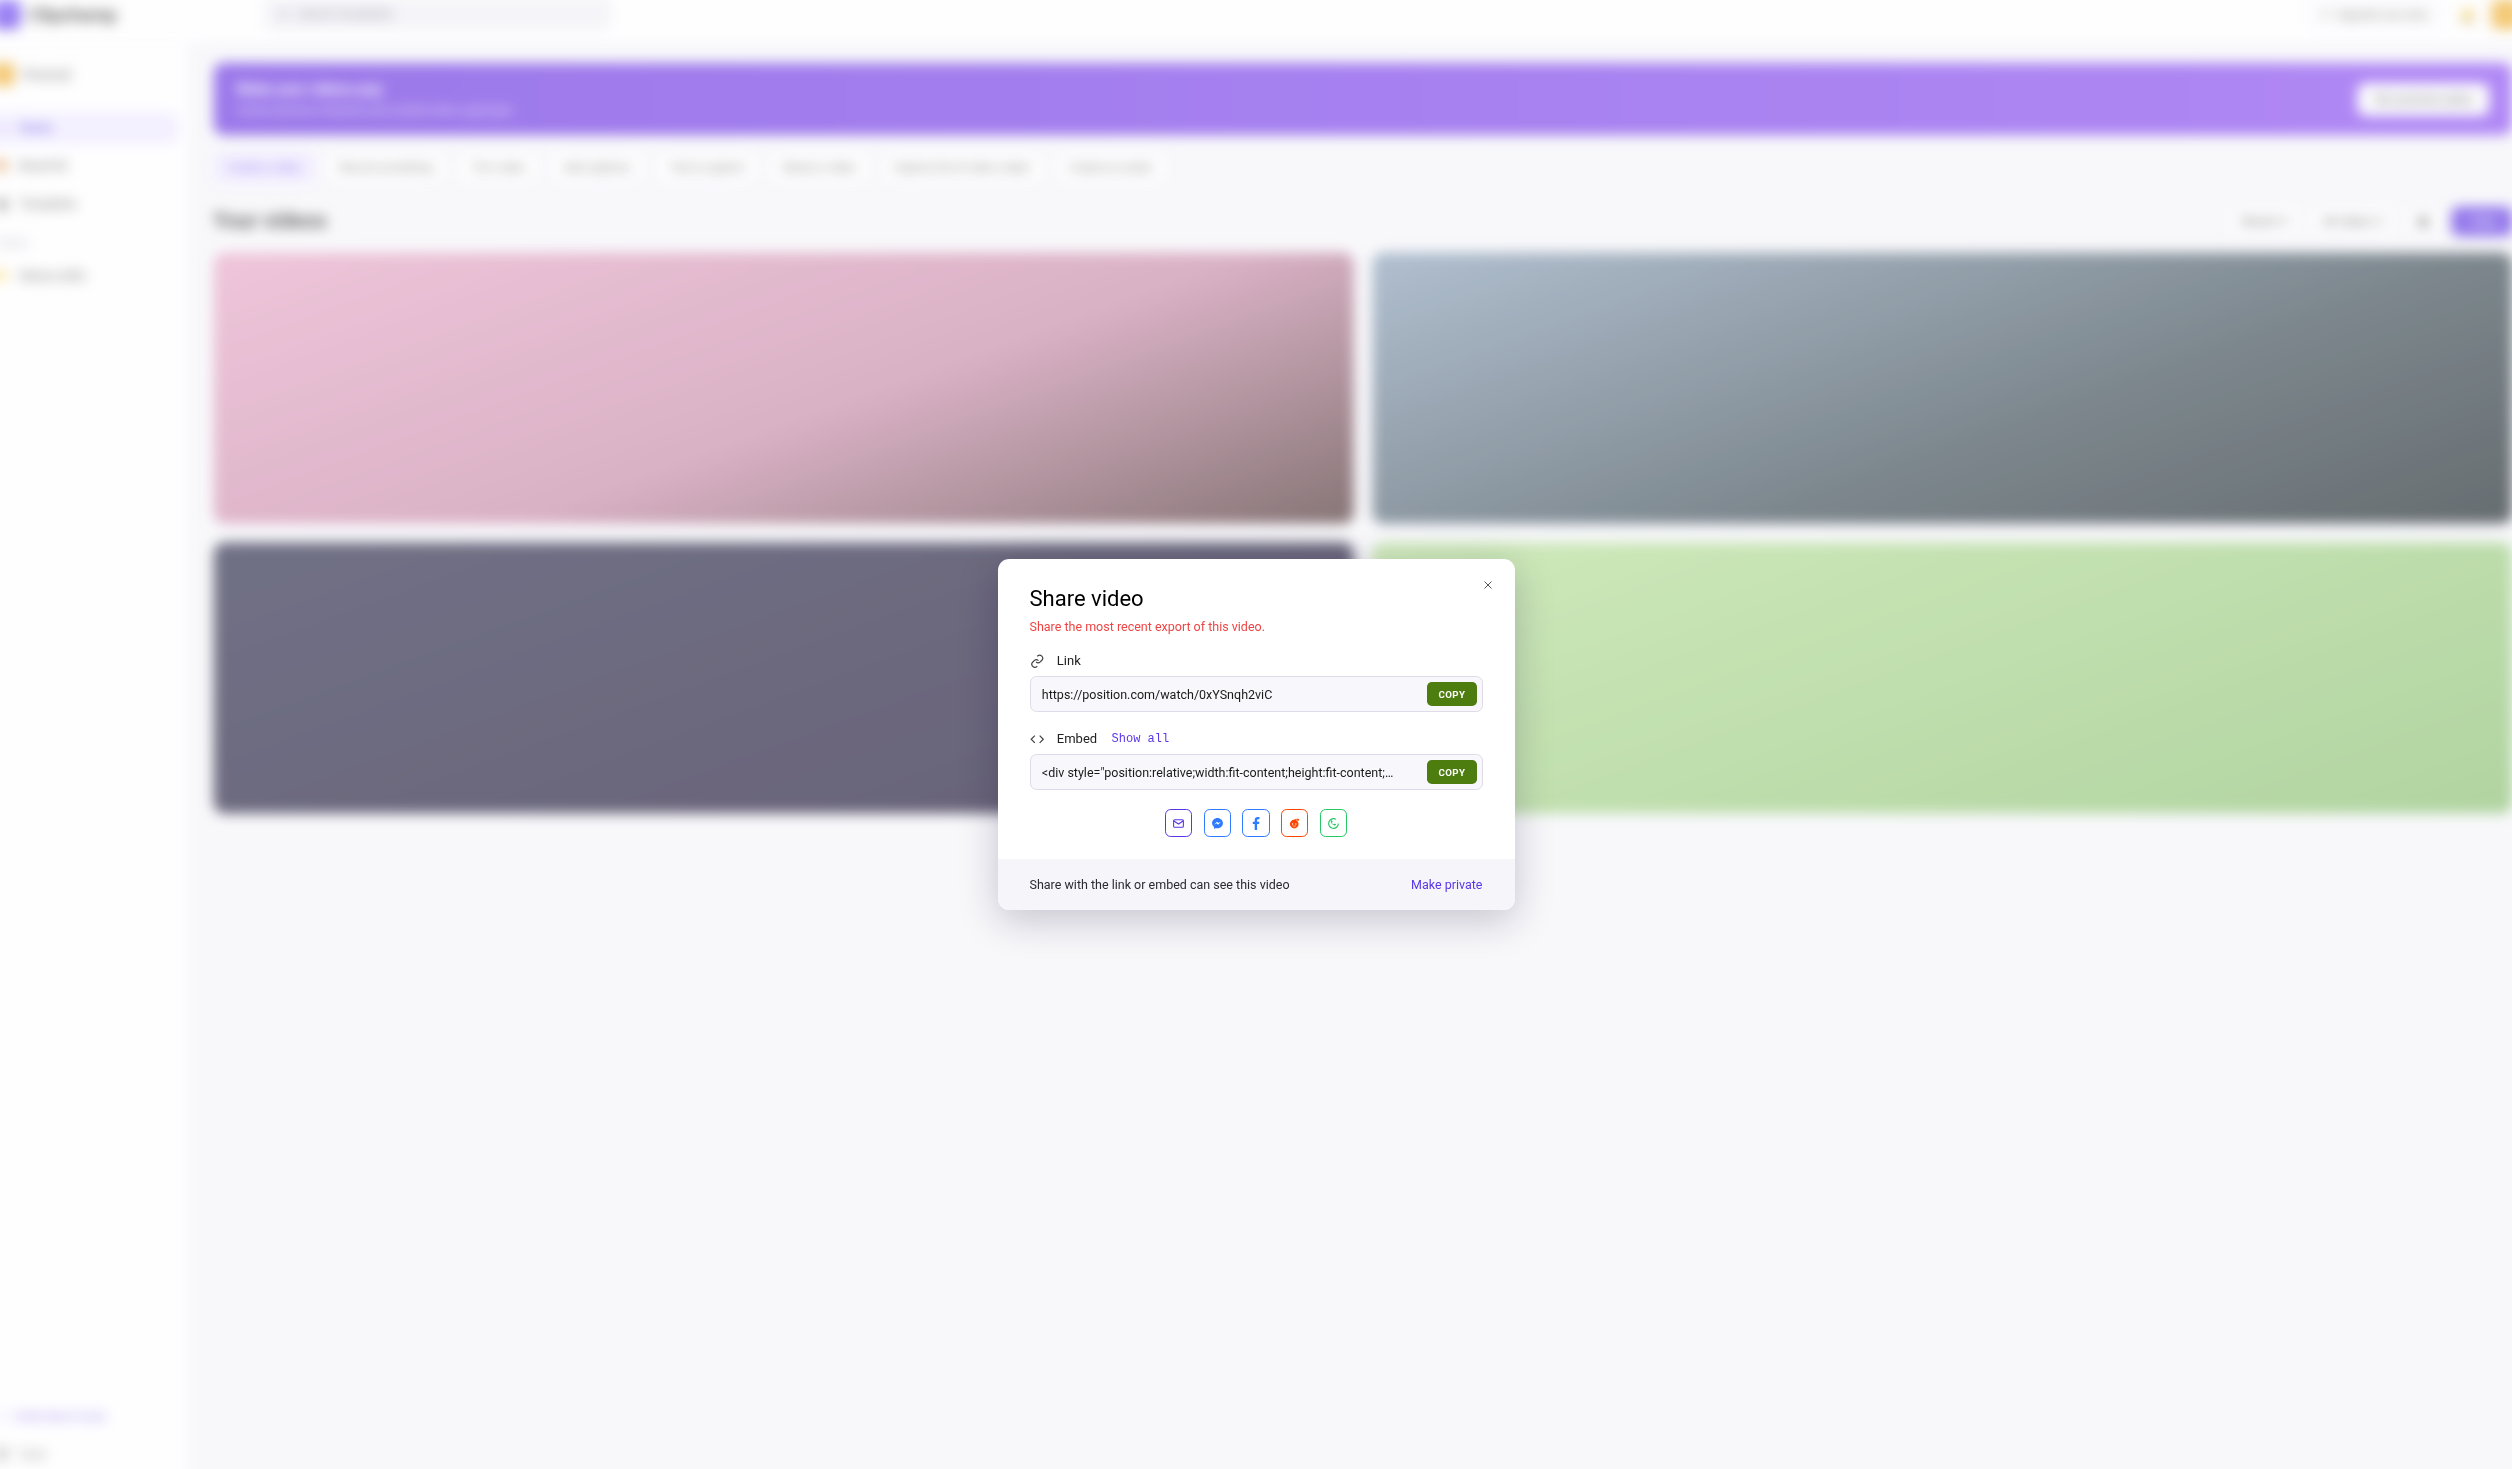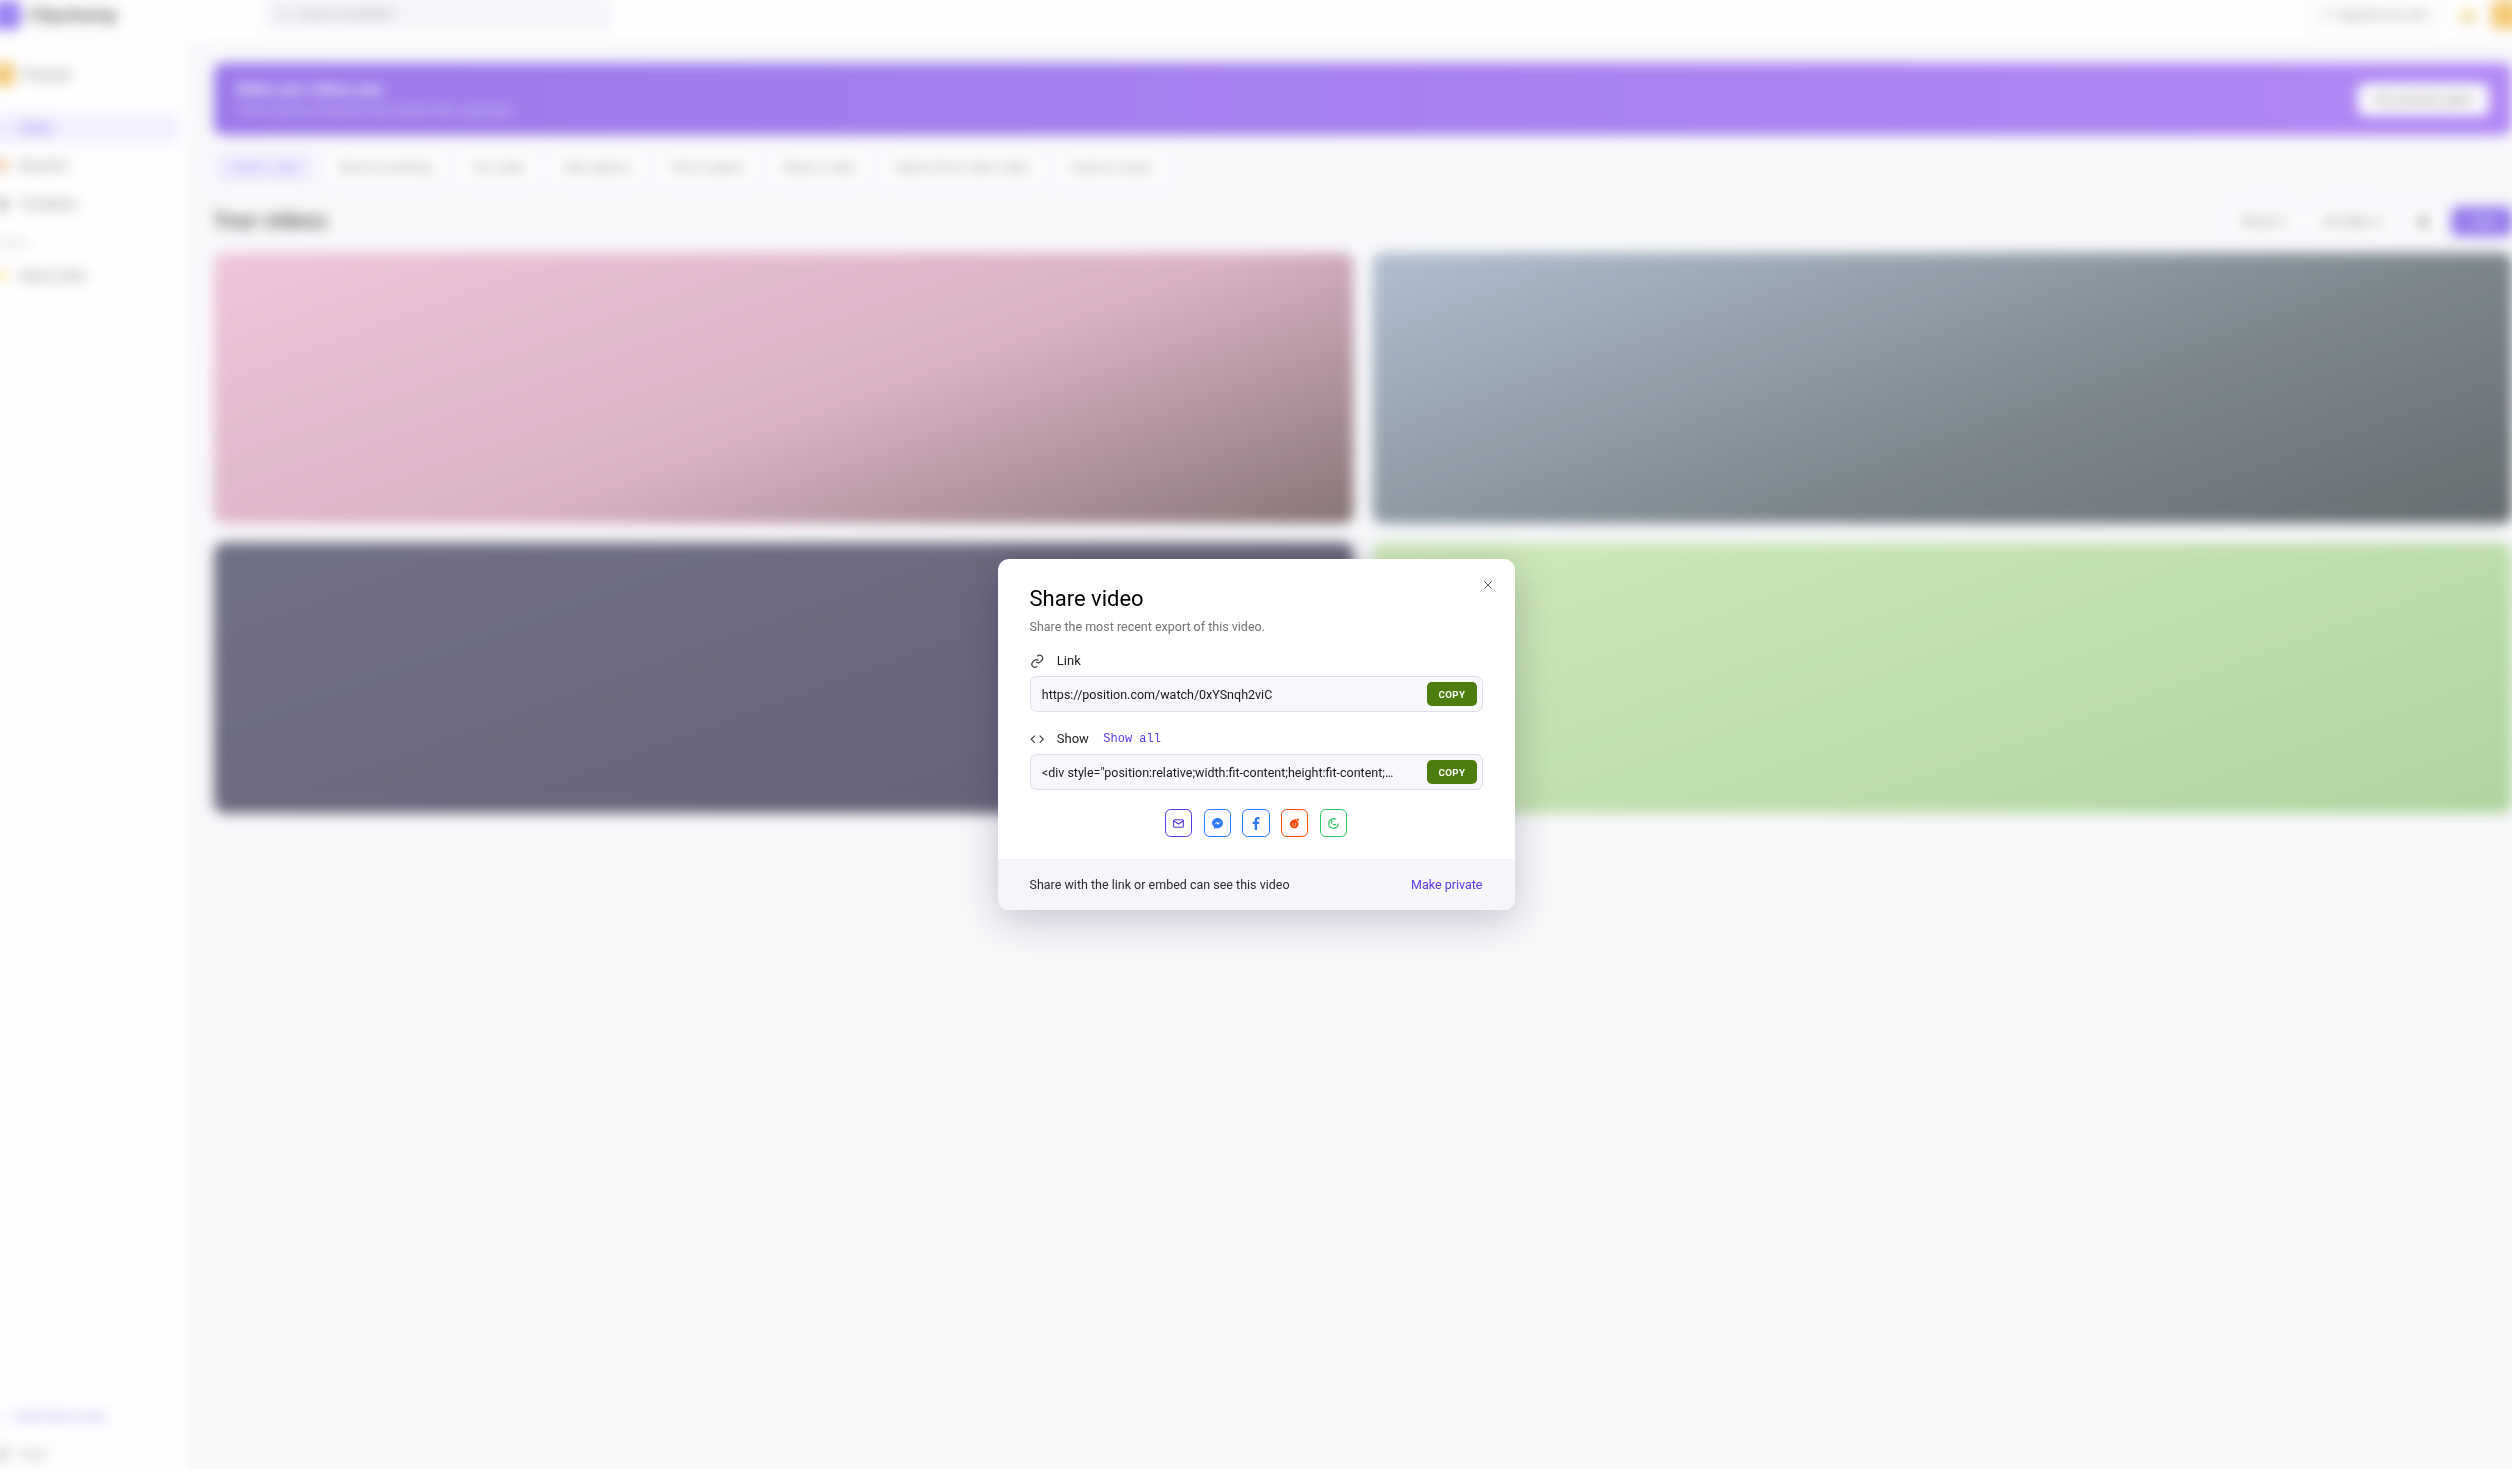--- a/index.html
+++ b/index.html
@@ -113,21 +113,21 @@
   .modal {
     width: 517px;
     background:#fff;
     border-radius:11.3px;
     box-shadow: 0 9.7px 39px rgba(20,10,50,0.22);
     overflow:hidden;
     position:relative;
   }
   .modal-body { padding: 27.4px 32px 22.6px; }
   .modal-title { font-size:22px; font-weight:400; color:#000000; }
-  .modal-sub { font-size:12.5px; color:#737373; margin-top:8px; }
+  .modal-sub { font-size:12.5px; color:#ef4444; margin-top:8px; }
   .modal-close {
     position:absolute; top:14.5px; right:14.5px;
     width:24px; height:24px; display:flex; align-items:center; justify-content:center;
     color:#555; cursor:pointer; border-radius:4.8px;
   }
 
   .field-label-row {
     display:flex; align-items:flex-end; gap:11.3px;
     margin-top:19.4px; font-size:13px; color:#222;
   }
@@ -323,21 +323,21 @@
         </div>
       </div>
 
       <div class="field-label-row">
         <span class="icon-slot">
           <svg width="14.5" height="14.5" viewBox="0 0 24 24" fill="none" stroke="currentColor" stroke-width="2">
               <polyline points="16 18 22 12 16 6"></polyline>
               <polyline points="8 6 2 12 8 18"></polyline>
             </svg>
         </span>
-        <span>Show</span>
+        <span>Embed</span>
         <span class="extra-link">Show all</span>
       </div>
       <div class="copy-field">
         <div class="value">&lt;div style="position:relative;width:fit-content;height:fit-content;…</div>
         <div class="copy-btn">
           <span>COPY</span>
         </div>
       </div>
 
       <div class="share-icons">

